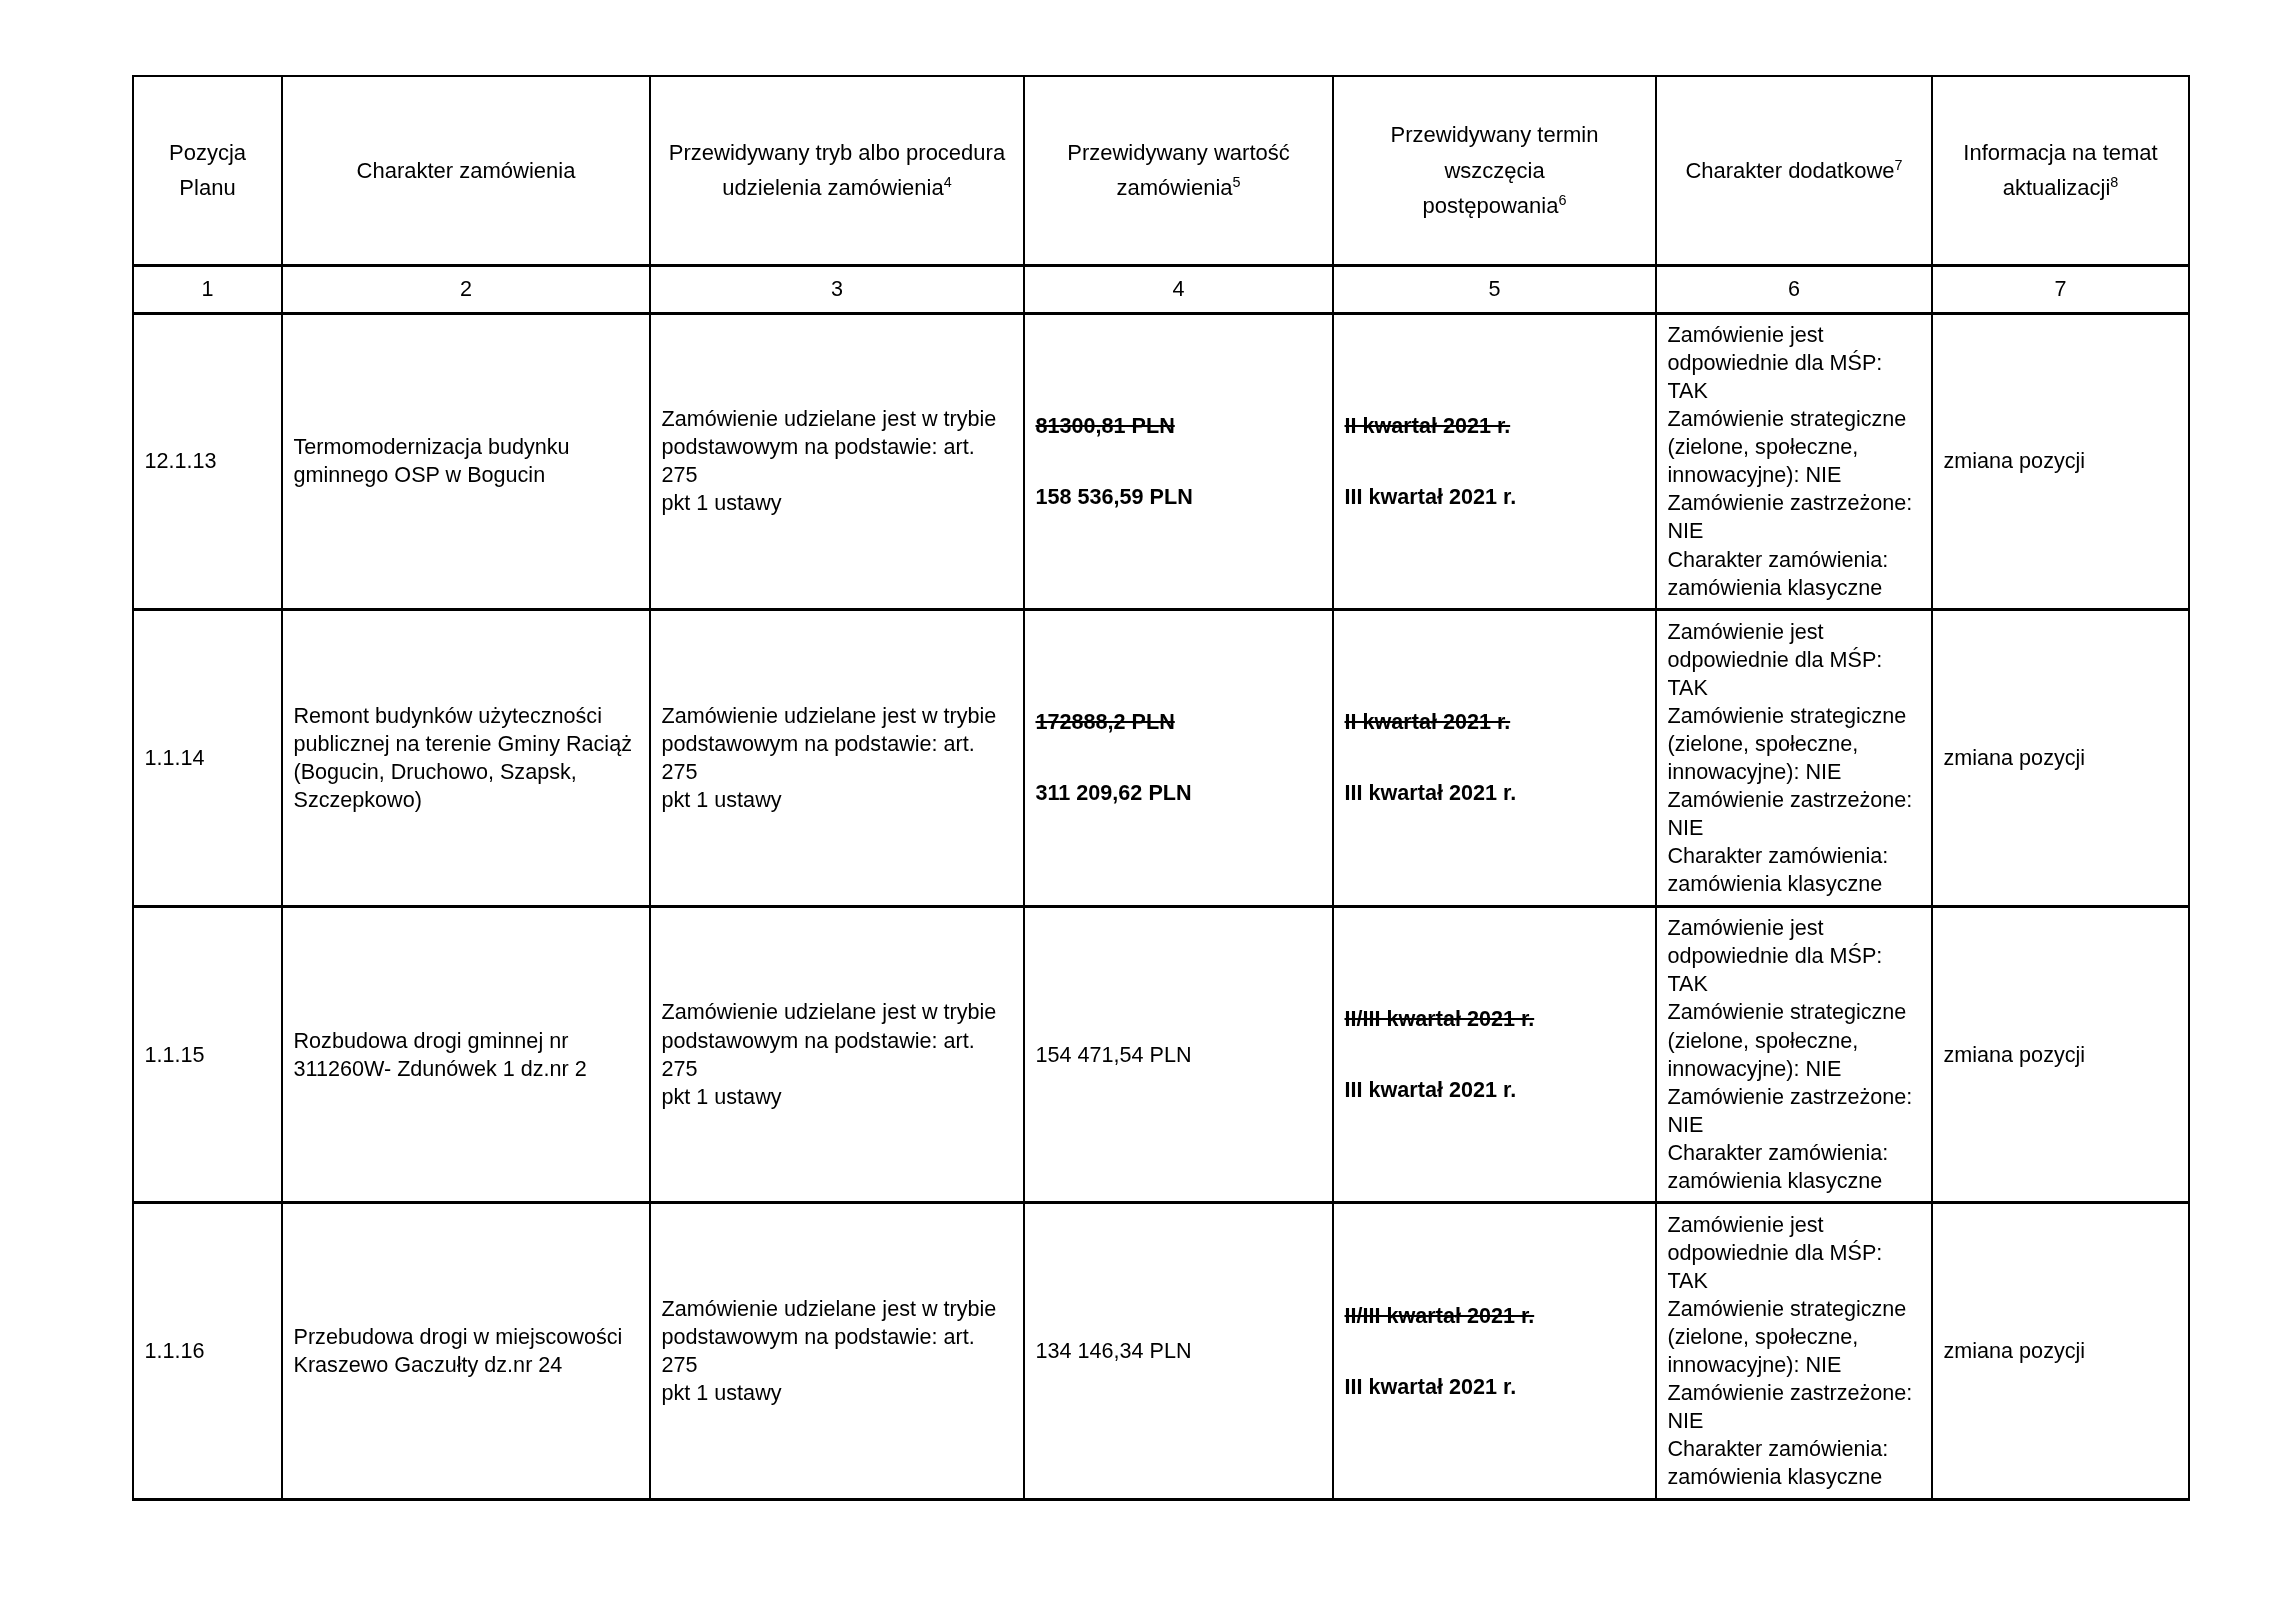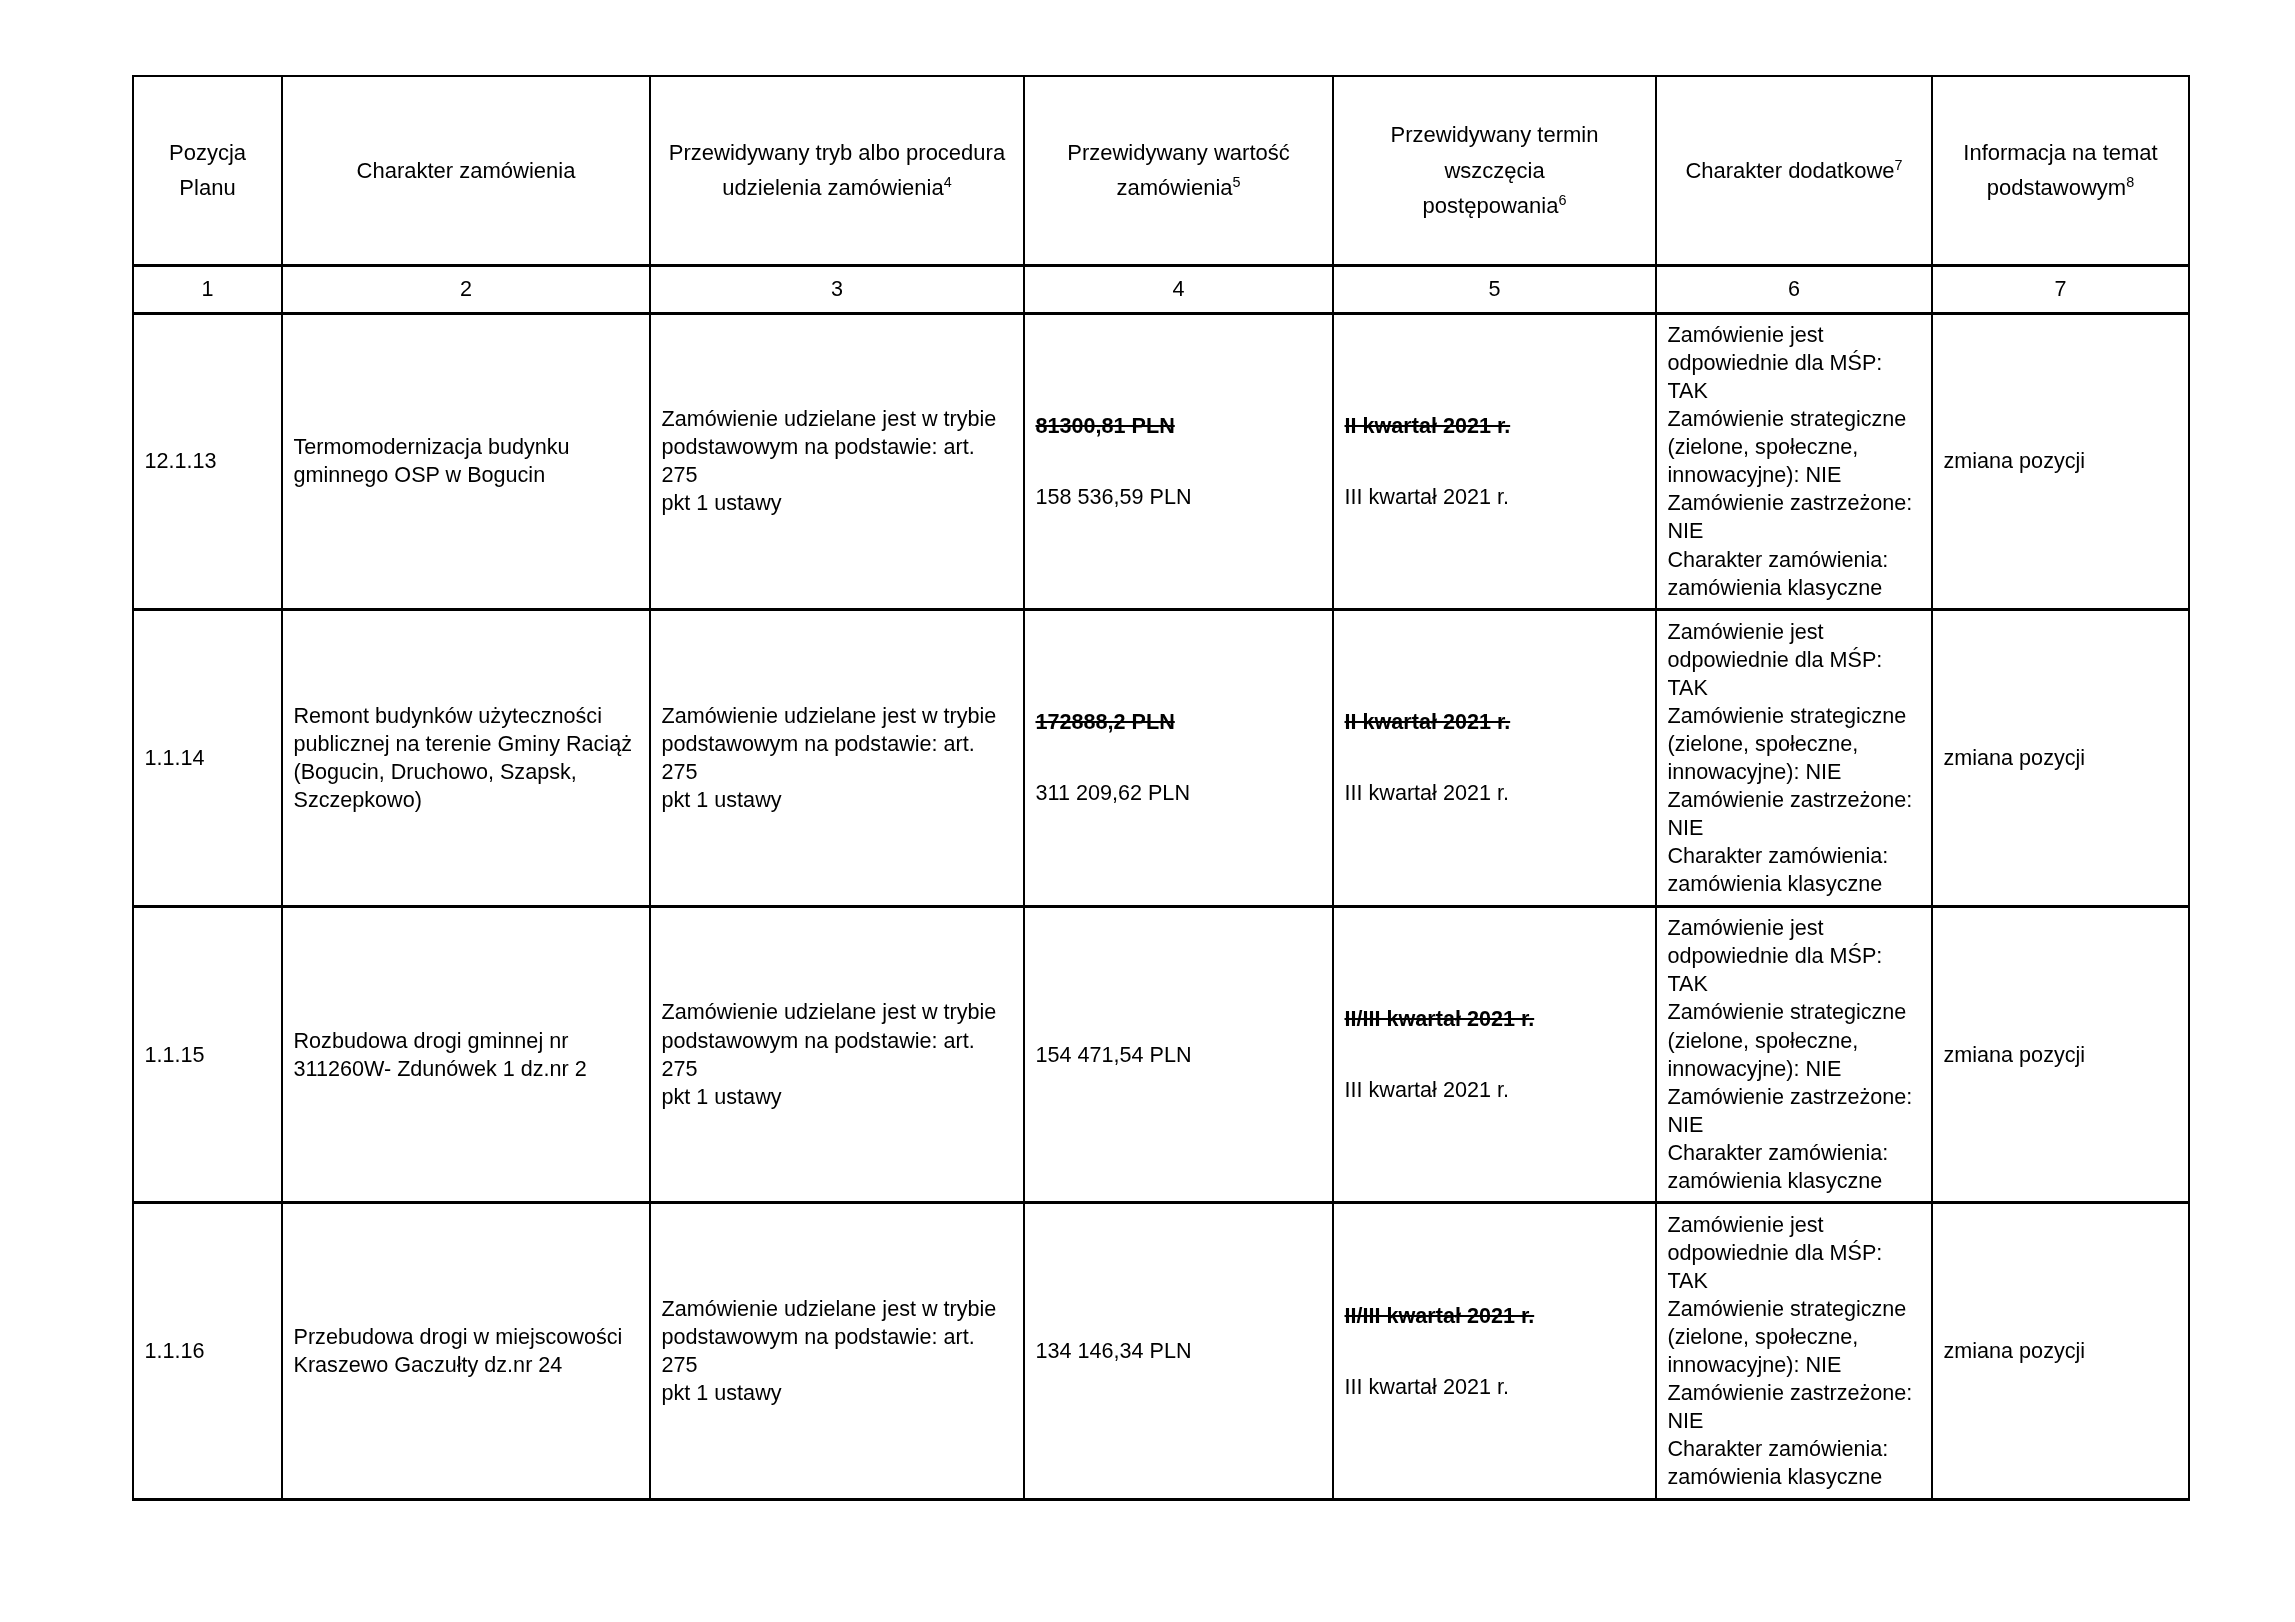--- a/index.html
+++ b/index.html
@@ -51,21 +51,21 @@
   .plan tbody tr.r3 { height: 274px; }
 
   .pre { white-space: pre-line; }
   sup.fnote { font-size: 14.4px; line-height: 0; vertical-align: super; }
 
   .old {
     font-weight: bold;
     text-decoration: line-through;
     margin-bottom: 43px;
   }
-  .new { font-weight: normal; }
+  .new { font-weight: bold; }
   .new.plain { font-weight: normal; }
 
   .c-info { padding: 5.2px 6.5px 5.2px 9.2px; }
   .info-line { display: block; }
 </style>
 </head>
 <body>
 
 <table class="plan">
   <colgroup>
@@ -83,21 +83,21 @@
 Planu</span></th>
       <th><span class="pre">Charakter zamówienia</span></th>
       <th><span class="pre">Przewidywany tryb albo procedura
 udzielenia zamówienia</span><sup class="fnote">4</sup></th>
       <th><span class="pre">Przewidywany wartość
 zamówienia</span><sup class="fnote">5</sup></th>
       <th><span class="pre">Przewidywany termin wszczęcia
 postępowania</span><sup class="fnote">6</sup></th>
       <th><span class="pre">Charakter dodatkowe</span><sup class="fnote">7</sup></th>
       <th><span class="pre">Informacja na temat
-podstawowym</span><sup class="fnote">8</sup></th>
+aktualizacji</span><sup class="fnote">8</sup></th>
     </tr>
     <tr class="nrow">
       <td>1</td>
       <td>2</td>
       <td>3</td>
       <td>4</td>
       <td>5</td>
       <td>6</td>
       <td>7</td>
     </tr>

